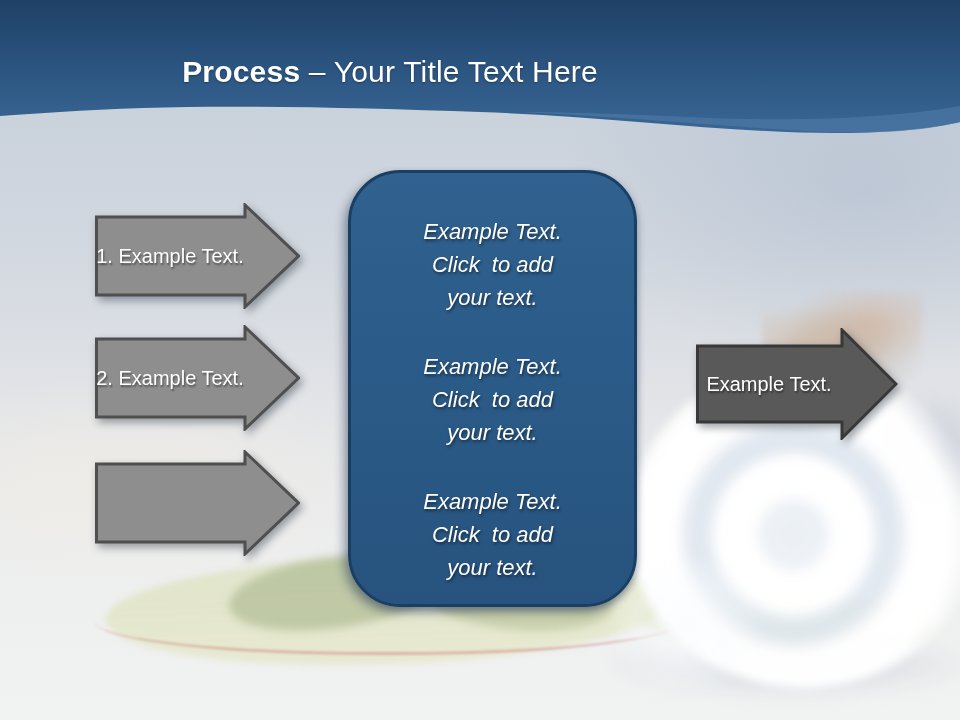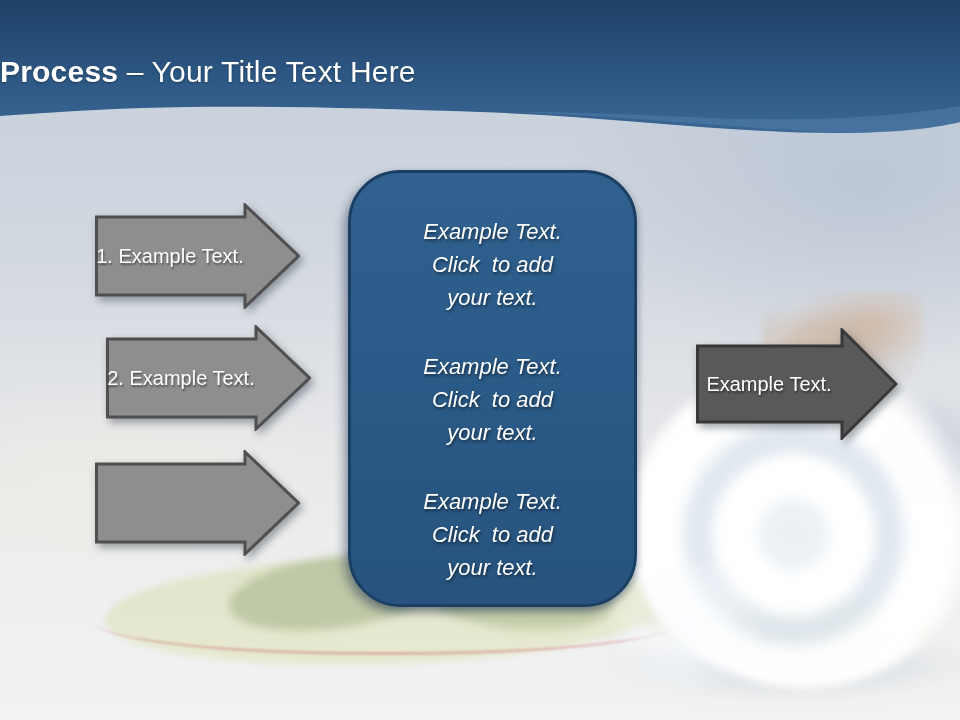--- a/index.html
+++ b/index.html
@@ -40,34 +40,34 @@
     border-bottom:3px solid rgba(202,96,96,.38);border-radius:0 0 48% 48%;filter:blur(1px);}
   .leaf-dark1{position:absolute;left:228px;top:556px;width:215px;height:72px;border-radius:50%;
     transform:rotate(-8deg);background:rgba(148,164,118,.45);filter:blur(4px);}
   .leaf-dark2{position:absolute;left:428px;top:572px;width:185px;height:58px;border-radius:50%;
     transform:rotate(4deg);background:rgba(158,173,122,.4);filter:blur(4px);}
   .leaf-right{position:absolute;left:640px;top:592px;width:290px;height:62px;border-radius:50%;
     transform:rotate(2deg);background:rgba(200,210,152,.38);filter:blur(4px);}
   
   .header-svg{position:absolute;left:0;top:0;width:960px;height:150px;display:block;}
   .title{
-    position:absolute;left:0;top:54px;width:780px;text-align:left;
+    position:absolute;left:0;top:54px;width:780px;text-align:center;
     color:#ffffff;font-size:30px;line-height:36px;letter-spacing:.2px;
     text-shadow:0 1px 2px rgba(0,0,0,.35);
   }
   .title .em{font-weight:700;}
   
   .arrow{position:absolute;}
   .arrow svg{display:block;filter:drop-shadow(3px 4px 4px rgba(40,50,65,.45));}
   .arrow .arrow-label{
     position:absolute;left:0;top:0;bottom:0;display:flex;align-items:center;justify-content:center;
     color:#ffffff;font-size:20px;text-shadow:1px 2px 2px rgba(0,0,0,.45);white-space:nowrap;
   }
   .arrow-1{left:95px;top:203px;}
-  .arrow-2{left:106px;top:325px;}
+  .arrow-2{left:95px;top:325px;}
   .arrow-3{left:95px;top:450px;}
   .arrow-left .arrow-label{width:150px;}
   .arrow-right{left:696px;top:328px;}
   .arrow-right .arrow-label{width:146px;}
   
   .center-panel{
     position:absolute;left:348px;top:170px;width:289px;height:437px;
     box-sizing:border-box;border:3px solid #1b3f63;border-radius:52px;
     background:linear-gradient(180deg,#30618f 0%,#2b5b88 45%,#27537e 100%);
     box-shadow:-5px 6px 10px rgba(28,48,78,.38), 2px 3px 6px rgba(28,48,78,.25);

